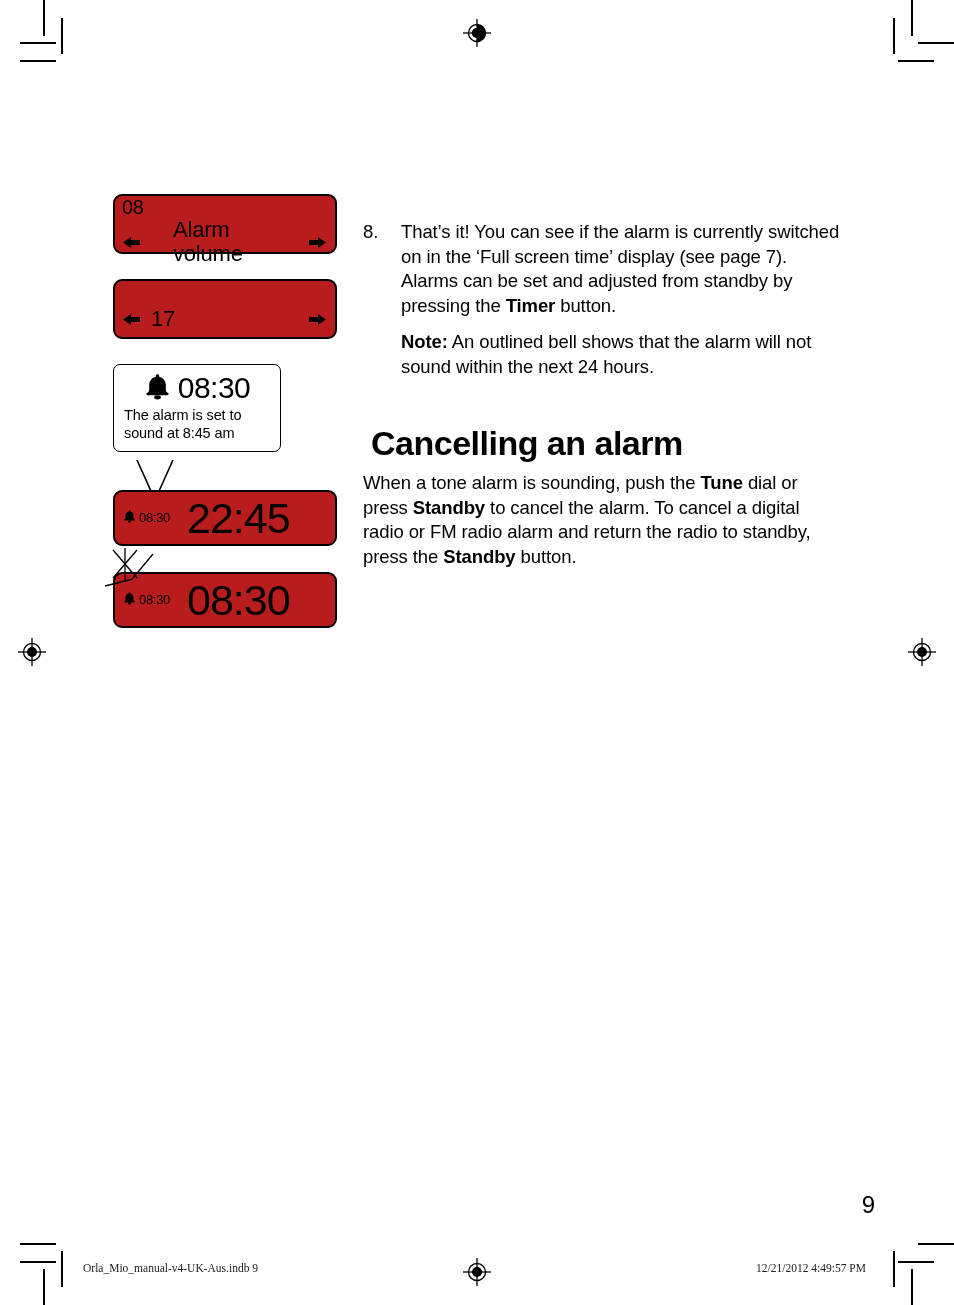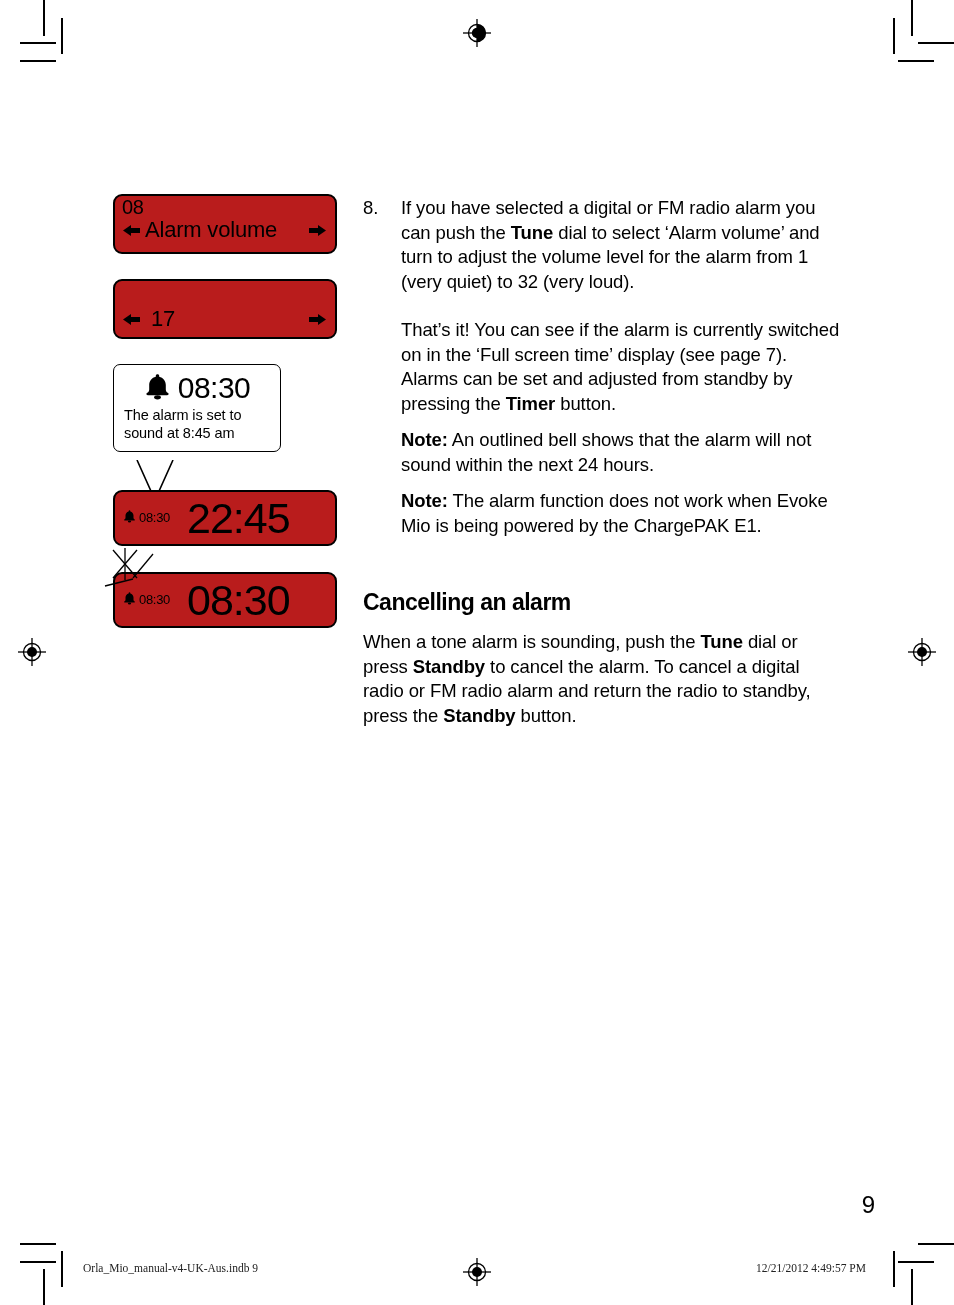--- a/index.html
+++ b/index.html
@@ -55,20 +55,21 @@
     font-size: 20px;
     line-height: 20px;
     letter-spacing: -0.3px;
   }
   .lcd-menu .row {
     position: absolute;
     left: 7px; right: 8px; top: 22px;
     display: flex;
     align-items: center;
     justify-content: space-between;
+    gap: 28px;
   }
   .lcd-menu .row .label {
     font-size: 22px;
     line-height: 24px;
     margin-left: 4px;
     letter-spacing: -0.2px;
   }
 
   
   .lcd-value {
@@ -186,22 +187,22 @@
     font-size: 18.5px;
     line-height: 24.5px;
     letter-spacing: -0.1px;
   }
   p + p { margin-top: 0; }
   .gap { margin-top: 24px; }
   .small-gap { margin-top: 12px; }
   b { font-weight: bold; }
 
   h2 {
-    margin: 0;
-    font-size: 23px;
+    margin: 8px;
+    font-size: 34px;
     line-height: 36px;
     font-weight: bold;
     letter-spacing: -0.5px;
   }
   .section { margin-top: 46px; }
   .section p { margin-top: 10px; }
 
   
   .page-number {
     position: absolute;
@@ -375,27 +376,25 @@
       <span class="big-time">08:30</span>
     </div>
 
   </div>
 
   <div class="content">
 
     <div class="numbered">
       <span class="num">8.</span>
 
-      <p><span>If you have selected a digital or FM radio alarm you can push the </span><b>Tune</b><span> dial to select ‘Alarm volume’ and turn to adjust the volume level for the alarm from 1 (very quiet) to 32 (very loud).</span></p>
 
       <p class="gap"><span>That’s it! You can see if the alarm is currently switched on in the ‘Full screen time’ display (see page 7). Alarms can be set and adjusted from standby by pressing the </span><b>Timer</b><span> button.</span></p>
 
       <p class="small-gap"><b>Note:</b><span> An outlined bell shows that the alarm will not sound within the next 24 hours.</span></p>
 
-      <p class="small-gap"><b>Note:</b><span> The alarm function does not work when Evoke Mio is being powered by the ChargePAK E1.</span></p>
     </div>
 
     <div class="section">
       <h2>Cancelling an alarm</h2>
       <p><span>When a tone alarm is sounding, push the </span><b>Tune</b><span> dial or press </span><b>Standby</b><span> to cancel the alarm. To cancel a digital radio or FM radio alarm and return the radio to standby, press the </span><b>Standby</b><span> button.</span></p>
     </div>
 
   </div>
 
   <div class="page-number">9</div>

